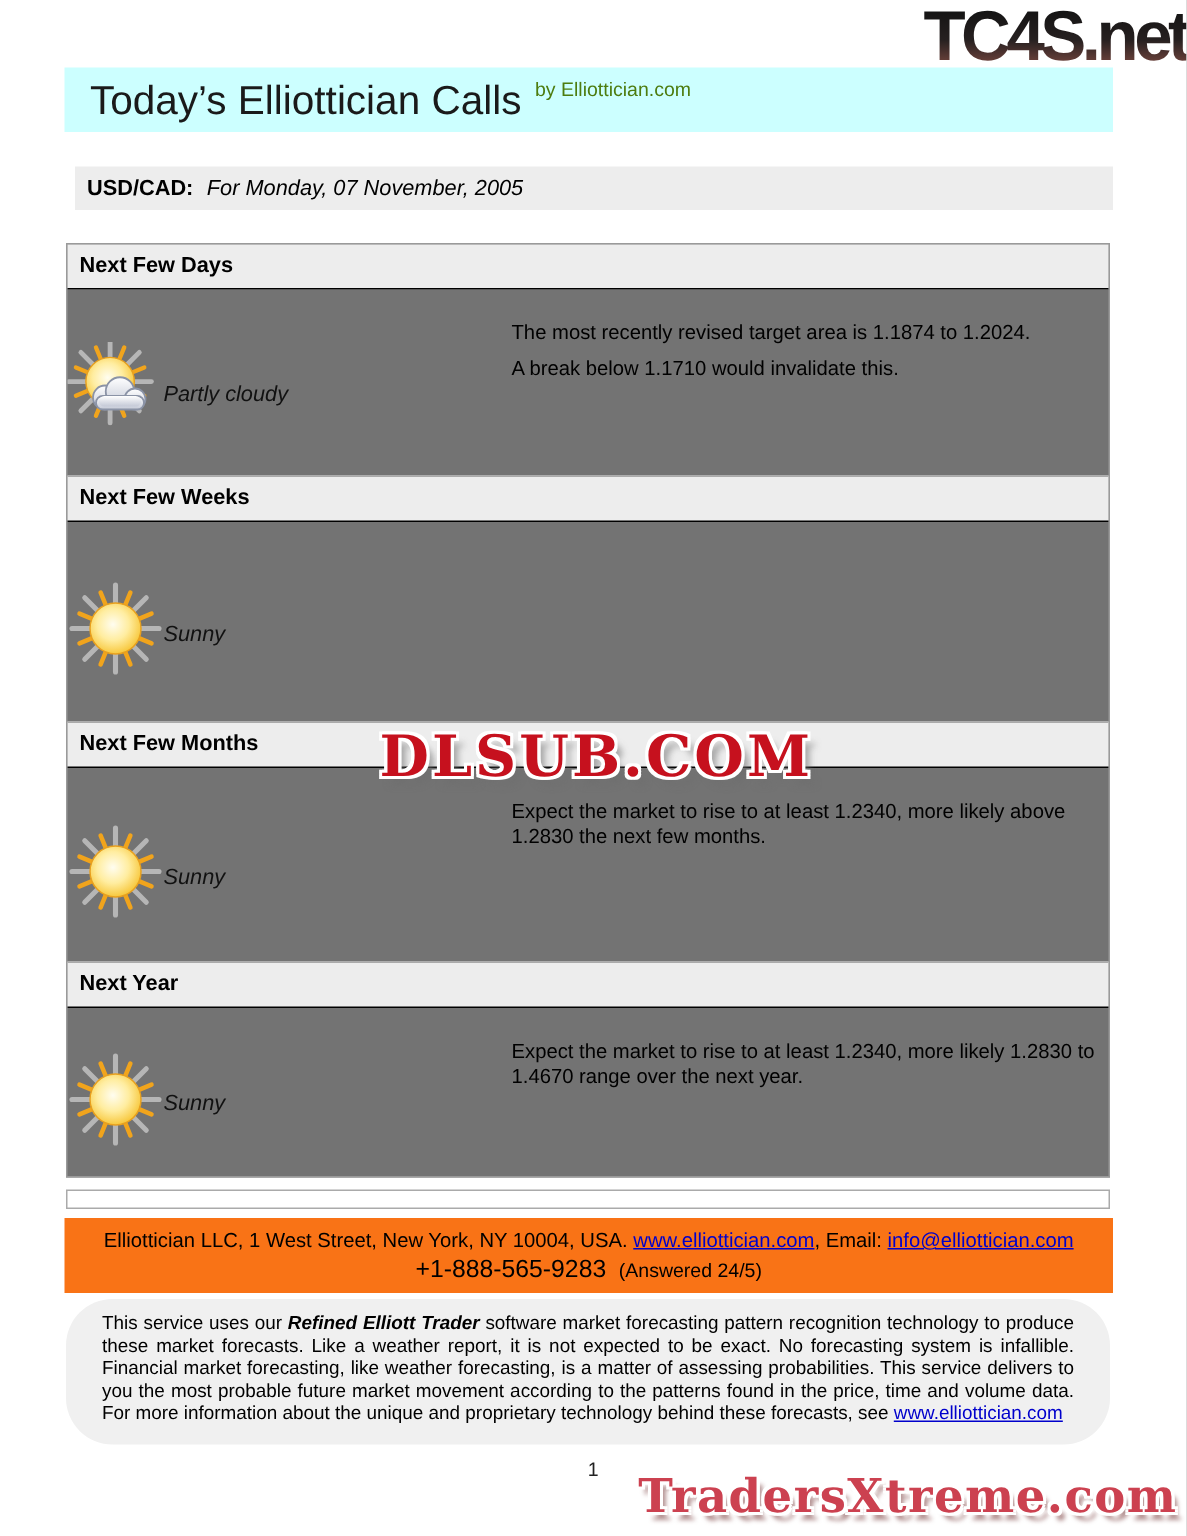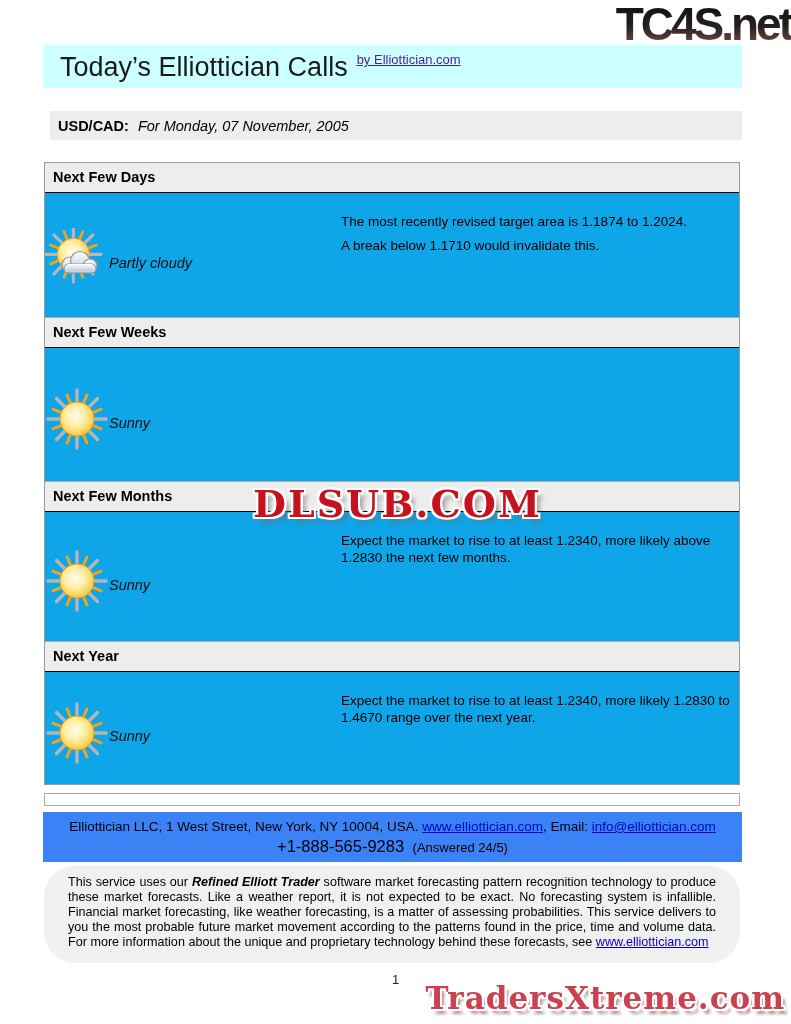--- a/index.html
+++ b/index.html
@@ -19,35 +19,35 @@
   }
 
   
   .title-bar {
     position: absolute; left: 43px; top: 45px; width: 699px; height: 43px;
     background: #ccffff;
     display: flex; align-items: flex-start;
     padding-left: 17px; padding-top: 7px;
   }
   .title-bar .title { font-size: 27px; color: #1a1a1a; letter-spacing: 0px; }
-  .title-bar .byline { font-size: 13px; color: #4c1d95; margin-left: 9px; text-decoration: underline; }
+  .title-bar .byline { font-size: 13px; color: #4d7c0f; margin-left: 9px; }
 
   
   .pair-bar {
     position: absolute; left: 50px; top: 111px; width: 692px; height: 29px;
     background: #ededed; display: flex; align-items: center;
     padding-left: 8px; font-size: 14.5px;
   }
   .pair-bar .pair { font-weight: bold; }
   .pair-bar .date { font-style: italic; margin-left: 9px; }
 
   
   .main-box {
     position: absolute; left: 44px; top: 162px; width: 696px;
-    border: 1px solid #9a9a9a; background: #0ea5e9;
+    border: 1px solid #9a9a9a; background: #737373;
   }
   .section .sec-header {
     background: #ededed;
     border-bottom: 1.5px solid #000;
     padding: 6px 8px 7px 8px;
     font-weight: bold; font-size: 14.5px;
   }
   .section + .section .sec-header { border-top: 1px solid #aaaaaa; }
   .sec-content { display: flex; }
   .icon-col {
@@ -62,21 +62,21 @@
 
   
   .thin-strip {
     position: absolute; left: 44px; top: 793px; width: 696px; height: 13px;
     border: 1px solid #aaaaaa; background: #fff;
   }
 
   
   .contact-bar {
     position: absolute; left: 43px; top: 812px; width: 699px; height: 50px;
-    background: #3b82f6; text-align: center;
+    background: #f97316; text-align: center;
   }
   .contact-bar .addr { font-size: 13.5px; padding-top: 7px; }
   .contact-bar .phone-line { margin-top: 3px; }
   .contact-bar .phone { font-size: 16.5px; }
   .contact-bar .phone-note { font-size: 13px; margin-left: 4px; }
   a.lnk { color: #0000cc; text-decoration: underline; cursor: pointer; }
 
   
   .disclaimer {
     position: absolute; left: 44px; top: 866px; width: 696px; min-height: 97px;

